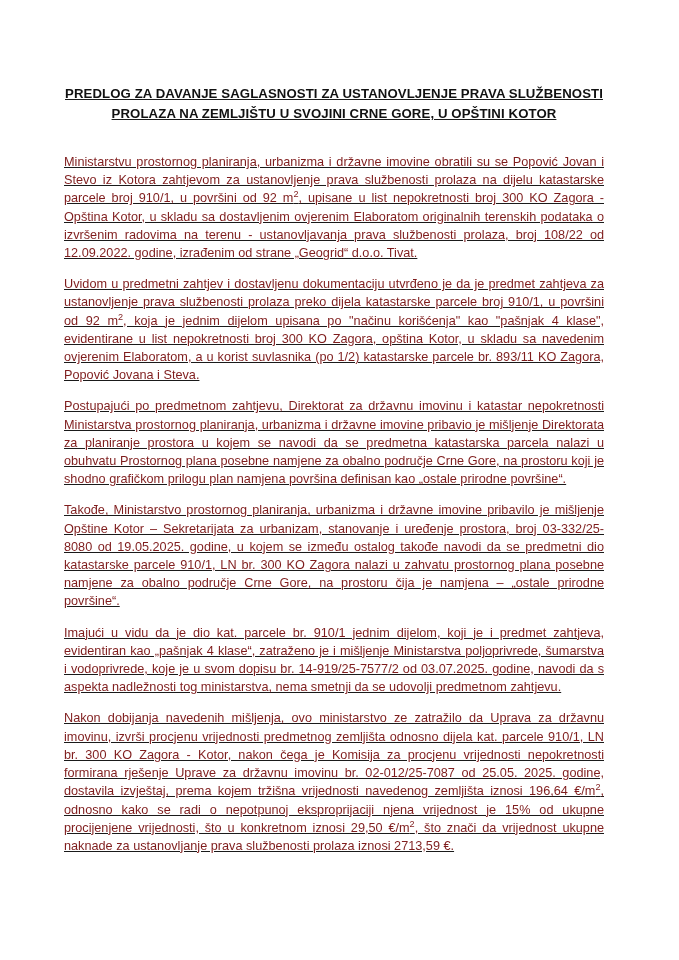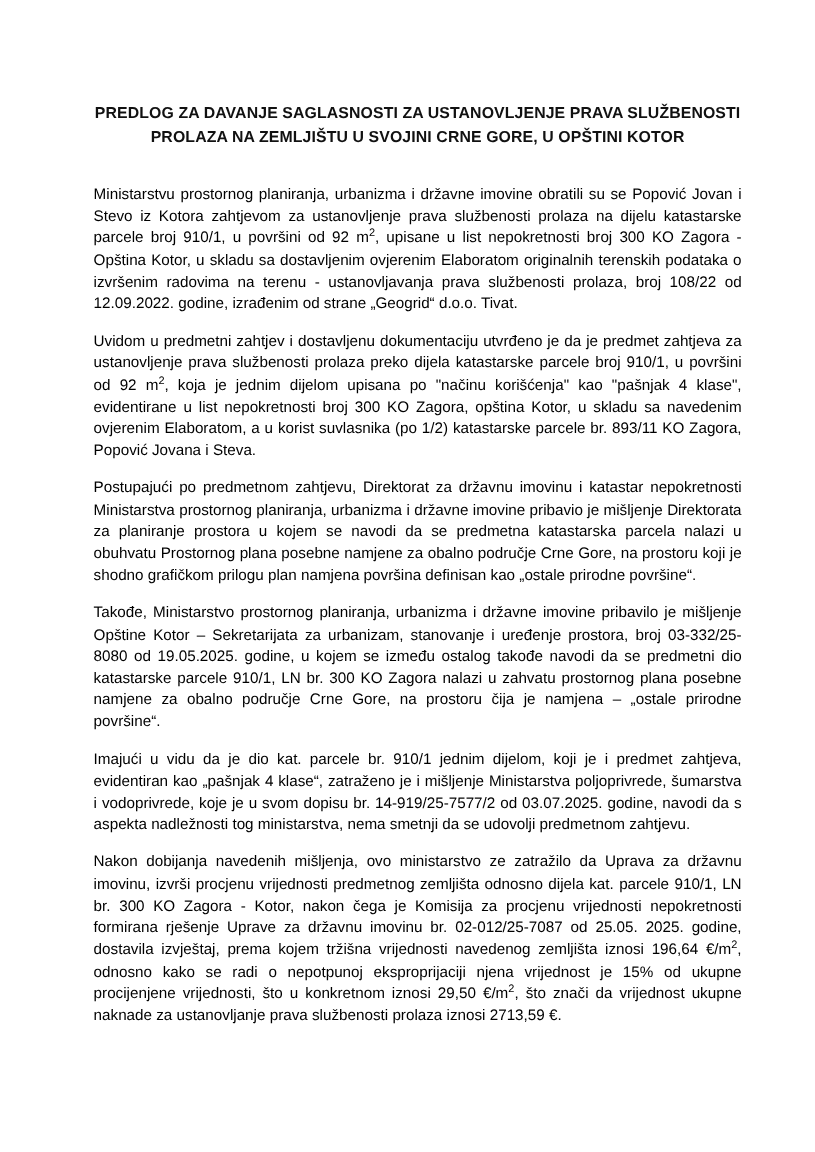--- a/index.html
+++ b/index.html
@@ -18,23 +18,24 @@
   }
   .page {
     position: relative;
     width: 679px;
     height: 960px;
     background: #ffffff;
     box-sizing: border-box;
   }
   .content {
     position: absolute;
-    left: 78px;
+    left: 64px;
     top: 0;
     width: 540px;
+    text-decoration: underline;
   }
   .doc-title {
     margin: 0;
     padding-top: 84px;
     font-size: 13.2px;
     font-weight: bold;
     line-height: 19.5px;
     text-align: center;
     letter-spacing: 0.1px;
     color: #111111;
@@ -42,21 +43,21 @@
   .body-text {
     margin: 0;
     padding-top: 30px;
   }
   p.para {
     margin: 0 0 13px 0;
     font-size: 12.7px;
     line-height: 18.2px;
     text-align: justify;
     text-justify: inter-word;
-    color: #000000;
+    color: #7f1d1d;
     hyphens: none;
   }
   p.para:last-child {
     margin-bottom: 12px;
   }
   sup {
     font-size: 0.72em;
     vertical-align: super;
     line-height: 0;
   }

